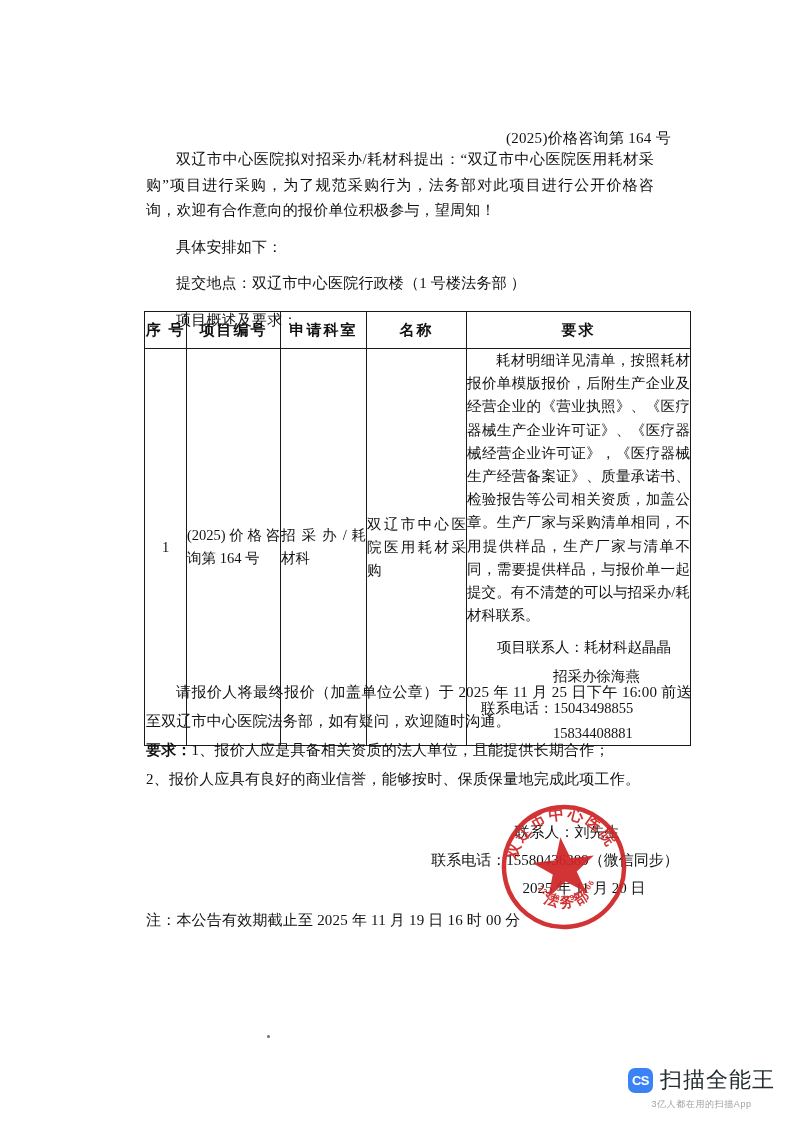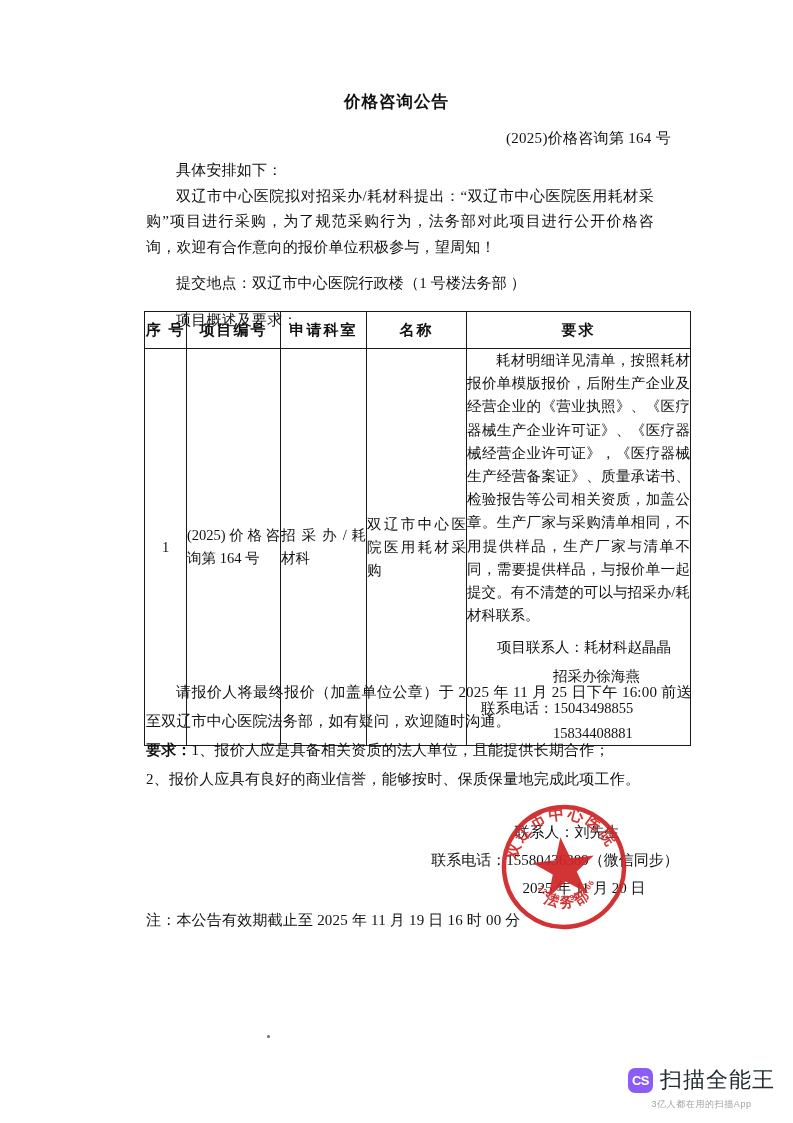--- a/index.html
+++ b/index.html
@@ -207,21 +207,21 @@
   }
   .cs-row {
     display: flex;
     align-items: center;
     gap: 7px;
   }
   .cs-badge {
     width: 25px;
     height: 25px;
     border-radius: 7px;
-    background: #8b5cf6;
+    background: #3b82f6;
     color: #ffffff;
     font-size: 13px;
     font-weight: bold;
     display: flex;
     align-items: center;
     justify-content: center;
     letter-spacing: -0.5px;
   }
   .cs-name {
     font-size: 22px;
@@ -244,27 +244,26 @@
     height: 3px;
     background: #6f6f6f;
     border-radius: 50%;
   }
 </style>
 </head>
 <body>
 
 <div class="page">
 
-  <h1 class="doc-title">价格咨询公告</h1>
 
   <div class="doc-number">(2025)价格咨询第 164 号</div>
 
   <div class="body-block">
+    <p class="para indent">双辽市中心医院拟对招采办/耗材科提出：“双辽市中心医院医用耗材采购”项目进行采购，为了规范采购行为，法务部对此项目进行公开价格咨询，欢迎有合作意向的报价单位积极参与，望周知！</p>
     <p class="para indent spaced">具体安排如下：</p>
-    <p class="para indent">双辽市中心医院拟对招采办/耗材科提出：“双辽市中心医院医用耗材采购”项目进行采购，为了规范采购行为，法务部对此项目进行公开价格咨询，欢迎有合作意向的报价单位积极参与，望周知！</p>
     <p class="para indent spaced">提交地点：双辽市中心医院行政楼（1 号楼法务部 ）</p>
     <p class="para indent spaced">项目概述及要求：</p>
   </div>
 
   <div class="tbl-wrap">
     <table class="main-tbl">
       <colgroup>
         <col class="col-seq">
           <col class="col-code">
           <col class="col-dept">

